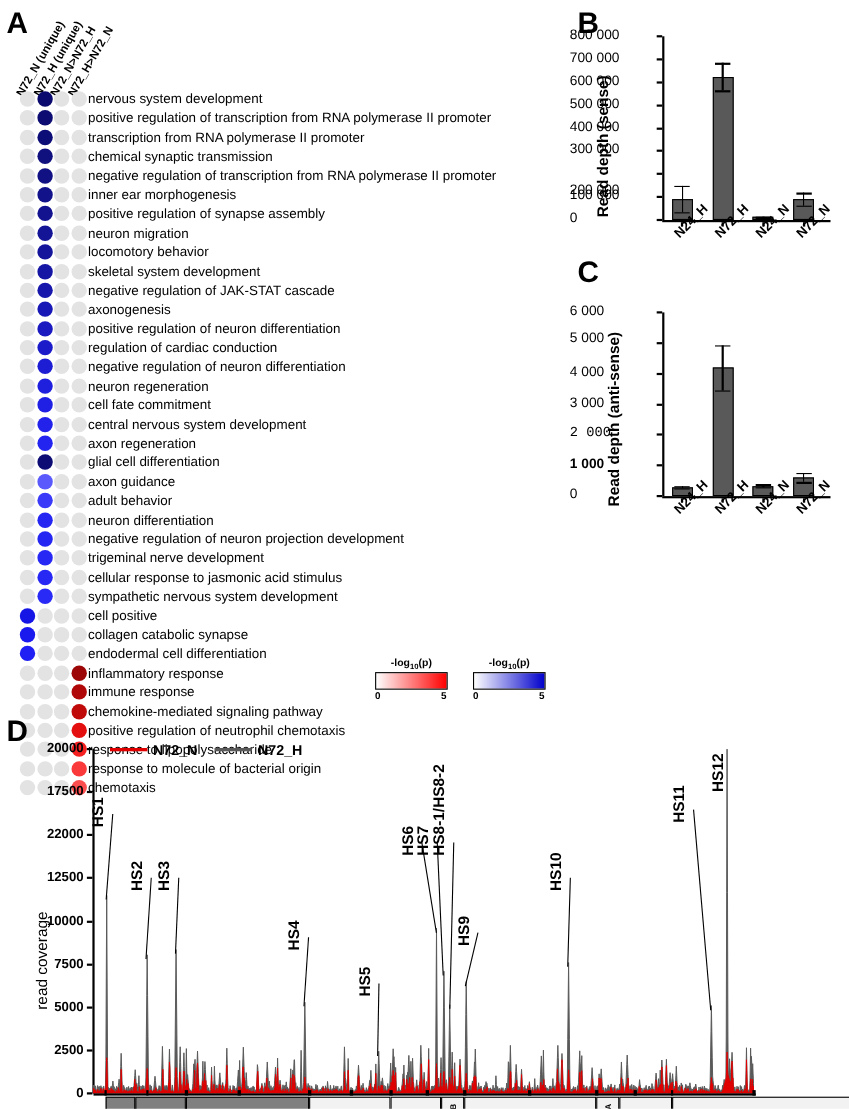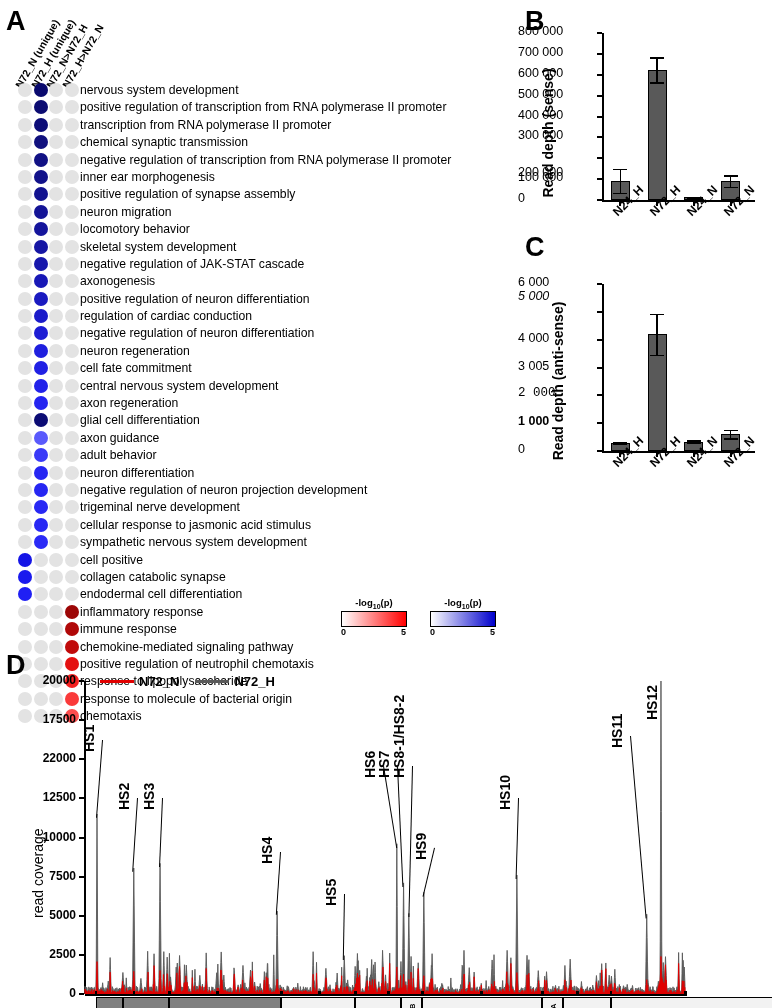--- a/index.html
+++ b/index.html
@@ -478,25 +478,25 @@
   <div class="plotbox" id="c-plot" style="left:87px; top:56px; width:147px; height:167px;">
       <div class="axisline" style="left: 0px; top: 0px; width: 2px; height: 167px;"></div>
       <div class="axisline" style="left: 0px; top: 167px; width: 153px; height: 2px;"></div>
       <div class="ytick" style="left: -5px; top: 166px;"></div>
       <div class="yticklab" style="left: -84px; width: 76px; top: 158px;">0</div>
       <div class="ytick" style="left: -5px; top: 138.167px;"></div>
       <div class="yticklab" style="left: -84px; width: 76px; top: 130.167px; font-weight: bold;">1 000</div>
       <div class="ytick" style="left: -5px; top: 110.333px;"></div>
       <div class="yticklab" style="left: -84px; width: 76px; top: 102.333px; font-family: Liberation Mono, monospace;">2 000</div>
       <div class="ytick" style="left: -5px; top: 82.5px;"></div>
-      <div class="yticklab" style="left: -84px; width: 76px; top: 74.5px;">3 005</div>
+      <div class="yticklab" style="left: -84px; width: 76px; top: 74.5px;">3 000</div>
       <div class="ytick" style="left: -5px; top: 54.6667px;"></div>
       <div class="yticklab" style="left: -84px; width: 76px; top: 46.6667px;">4 000</div>
       <div class="ytick" style="left: -5px; top: 26.8333px;"></div>
-      <div class="yticklab" style="left: -84px; width: 76px; top: 5px; font-style: italic;">5 000</div>
+      <div class="yticklab" style="left: -84px; width: 76px; top: 16px;">5 000</div>
       <div class="ytick" style="left: -5px; top: -1px;"></div>
       <div class="yticklab" style="left: -84px; width: 76px; top: -9px;">6 000</div>
       <div class="bar" style="left: 8.82px; top: 158.65px; width: 19.11px; height: 8.35px; background: rgb(89, 89, 89);"></div>
       <div class="errbar" style="left: 17.575px; top: 157.537px; height: 2.22667px;"></div>
       <div class="errcap" style="left: 11.375px; top: 157.537px; width: 14px;"></div>
       <div class="errcap" style="left: 11.375px; top: 159.763px; width: 14px;"></div>
       <div class="xtick" style="left: 17.375px; top: 169px;"></div>
       <div class="xticklab" style="left: 8.375px; top: 176px;">N24_H</div>
       <div class="bar" style="left: 45.57px; top: 50.1px; width: 19.11px; height: 116.9px; background: rgb(89, 89, 89);"></div>
       <div class="errbar" style="left: 54.325px; top: 29.5033px; height: 41.1933px;"></div>

